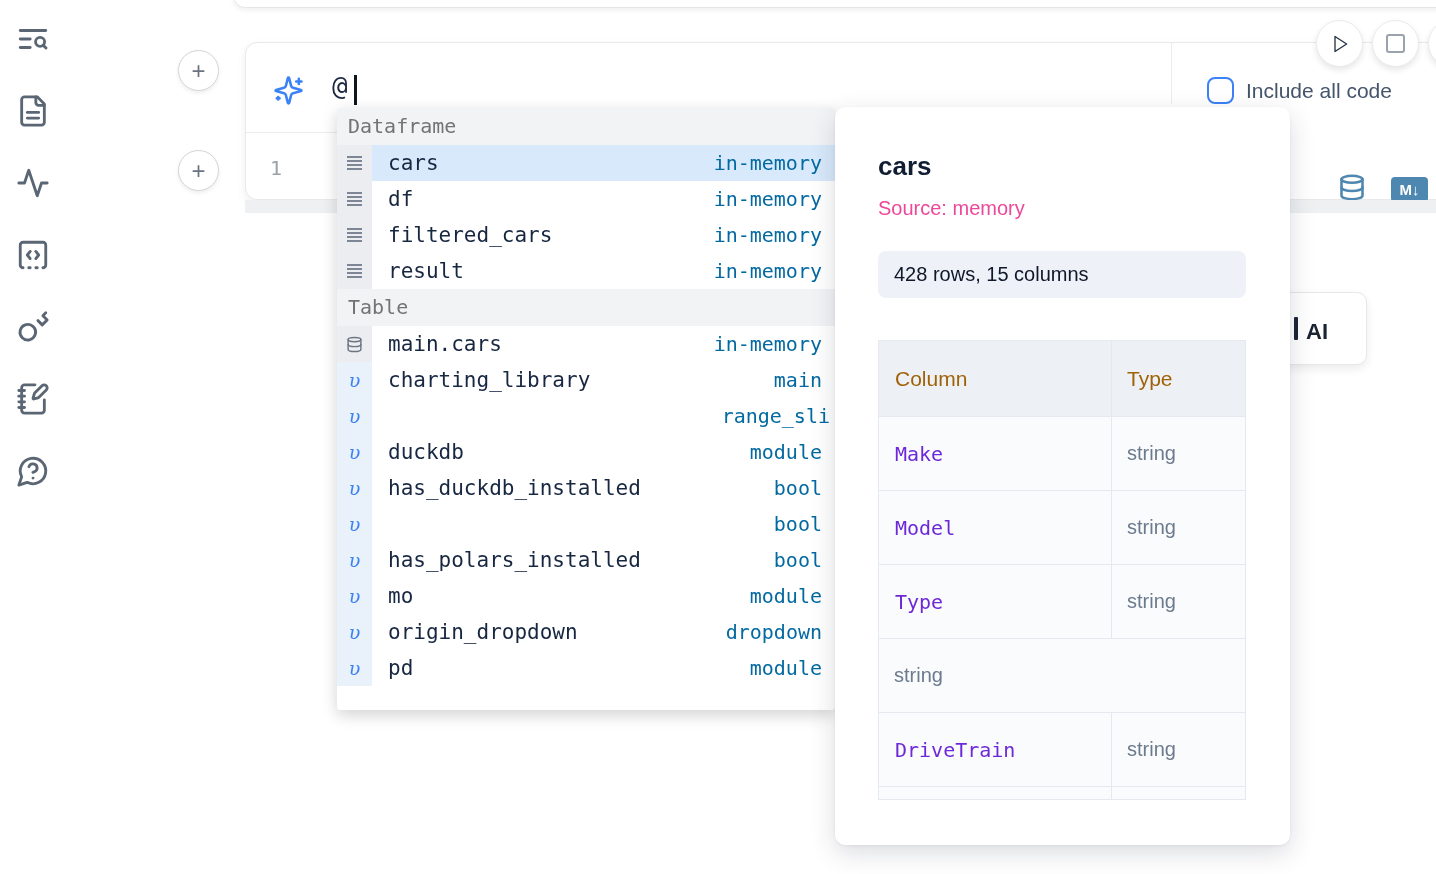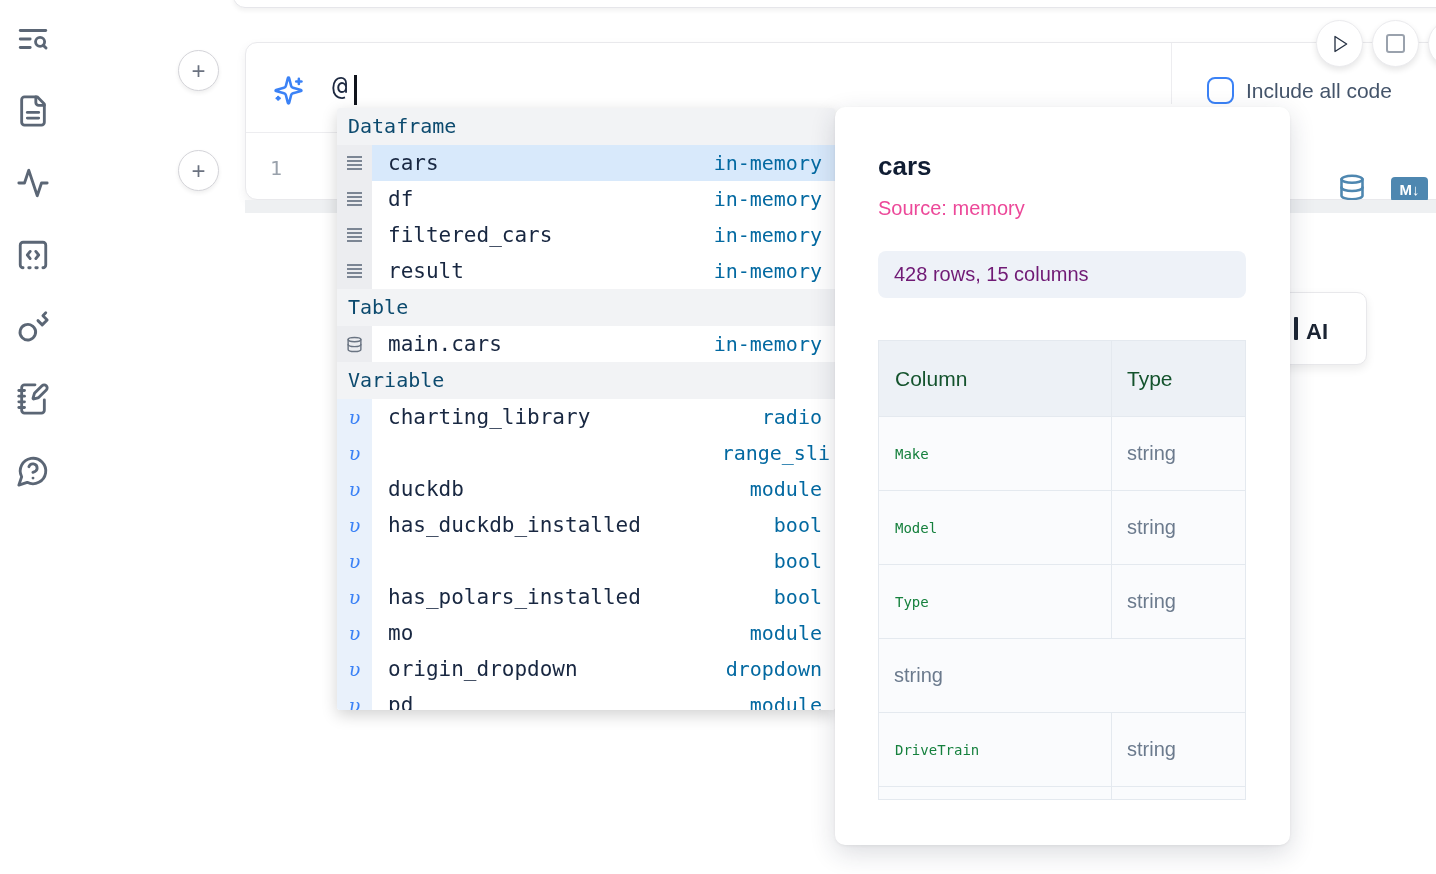--- a/index.html
+++ b/index.html
@@ -57,21 +57,21 @@
   #run-btn  { left:1316px; top:20px; }
   #stop-btn { left:1372px; top:20px; }
   #next-btn { left:1428px; top:20px; }
   #run-btn svg { width:20px; height:20px; color:#273244; }
   .stop-square { width:19px; height:19px; border:2px solid #9aa2ad; border-radius:3px; }
 
   
   #completion { left:337px; top:108px; width:498px; height:602px; background:#fff;
     border-radius:3px; box-shadow:0 5px 16px rgba(0,0,0,.18); overflow:hidden;
     z-index:10; font-family:"DejaVu Sans Mono", monospace; }
-  .c-header { height:37px; line-height:37px; background:#f2f3f5; color:#0c4a6e;
+  .c-header { height:37px; line-height:37px; background:#f2f3f5; color:#737373;
     font-size:20px; padding-left:11px; }
   .c-row { height:36px; display:flex; align-items:stretch; }
   .gutter { width:35px; flex:0 0 35px; display:flex; align-items:center;
     justify-content:center; }
   .g-data { background:#ecedf0; }
   .g-var  { background:#e9f1fb; }
   .icon-rows { width:15px; height:14px;
     background:repeating-linear-gradient(#7c8694 0 2px, transparent 2px 4px); }
   .gutter svg { width:17px; height:17px; color:#6a7482; }
   .g-var i { font-family:"DejaVu Serif", serif; font-style:italic; font-size:19px;
@@ -84,31 +84,31 @@
   .c-type.clipped { margin-right:-8px; }
 
   
   #popover { left:835px; top:107px; width:455px; height:738px; background:#fff;
     border-radius:10px; z-index:30; padding:44px 43px 0 43px;
     box-shadow:0 8px 26px rgba(30,40,60,.16), 0 1px 3px rgba(0,0,0,.06); }
   .pop-title { font-size:26px; font-weight:bold; color:#101d33; }
   .pop-source { margin-top:15px; font-size:20px; color:#ec4899; }
   .pop-badge { margin-top:31px; width:368px; height:47px; line-height:47px;
     background:#eef2f8; border-radius:8px; padding-left:16px; font-size:20px;
-    color:#701a75; }
+    color:#0f172a; }
   .pop-table { margin-top:42px; width:368px; height:460px; overflow:hidden;
     border:1px solid #e4e9ef; }
   .t-row { display:flex; height:74px; background:#fafbfd; border-top:1px solid #e4e9ef; }
   .t-row.t-head { height:75px; background:#edf1f6; border-top:none; }
   .t-c1 { width:233px; flex:0 0 233px; border-right:1px solid #e4e9ef;
     display:flex; align-items:center; padding-left:16px; }
   .t-c2 { flex:1; display:flex; align-items:center; padding-left:15px; }
-  .t-head .t-c1, .t-head .t-c2 { font-size:21px; color:#14532d; }
-  .t-row .col-name { font-family:"DejaVu Sans Mono", monospace; font-size:14px;
-    color:#15803d; }
+  .t-head .t-c1, .t-head .t-c2 { font-size:21px; color:#a16207; }
+  .t-row .col-name { font-family:"DejaVu Sans Mono", monospace; font-size:20px;
+    color:#6d28d9; }
   .t-row .col-type { font-size:20px; color:#6b7a8d; }
 
   
   #ai-card { left:1160px; top:292px; width:207px; height:73px; background:#fff;
     border:1px solid #e8e8eb; border-radius:10px; z-index:20;
     box-shadow:0 4px 10px rgba(0,0,0,.08); }
   #ai-card .clip-bar { position:absolute; left:133px; top:24px; width:4px;
     height:23px; background:#1b2433; border-radius:1px; }
   #ai-card .ai-text { position:absolute; left:145px; top:26px; font-size:22px;
     font-weight:bold; color:#1b2433; }
@@ -267,28 +267,27 @@
             <ellipse cx="12" cy="5" rx="9" ry="3"></ellipse>
             <path d="M3 5v14a9 3 0 0 0 18 0V5"></path>
             <path d="M3 12a9 3 0 0 0 18 0"></path>
           </svg>
         </span>
         <div class="c-content">
           <span class="c-name">main.cars</span>
           <span class="c-type">in-memory</span>
         </div>
       </div>
-      <div class="c-header">Variable</div>
       <div class="c-row">
         <span class="gutter g-var">
           <i>υ</i>
         </span>
         <div class="c-content">
           <span class="c-name">charting_library</span>
-          <span class="c-type">radio</span>
+          <span class="c-type">main</span>
         </div>
       </div>
       <div class="c-row">
         <span class="gutter g-var">
           <i>υ</i>
         </span>
         <div class="c-content">
           <span class="c-type clipped">range_sli</span>
         </div>
       </div>

